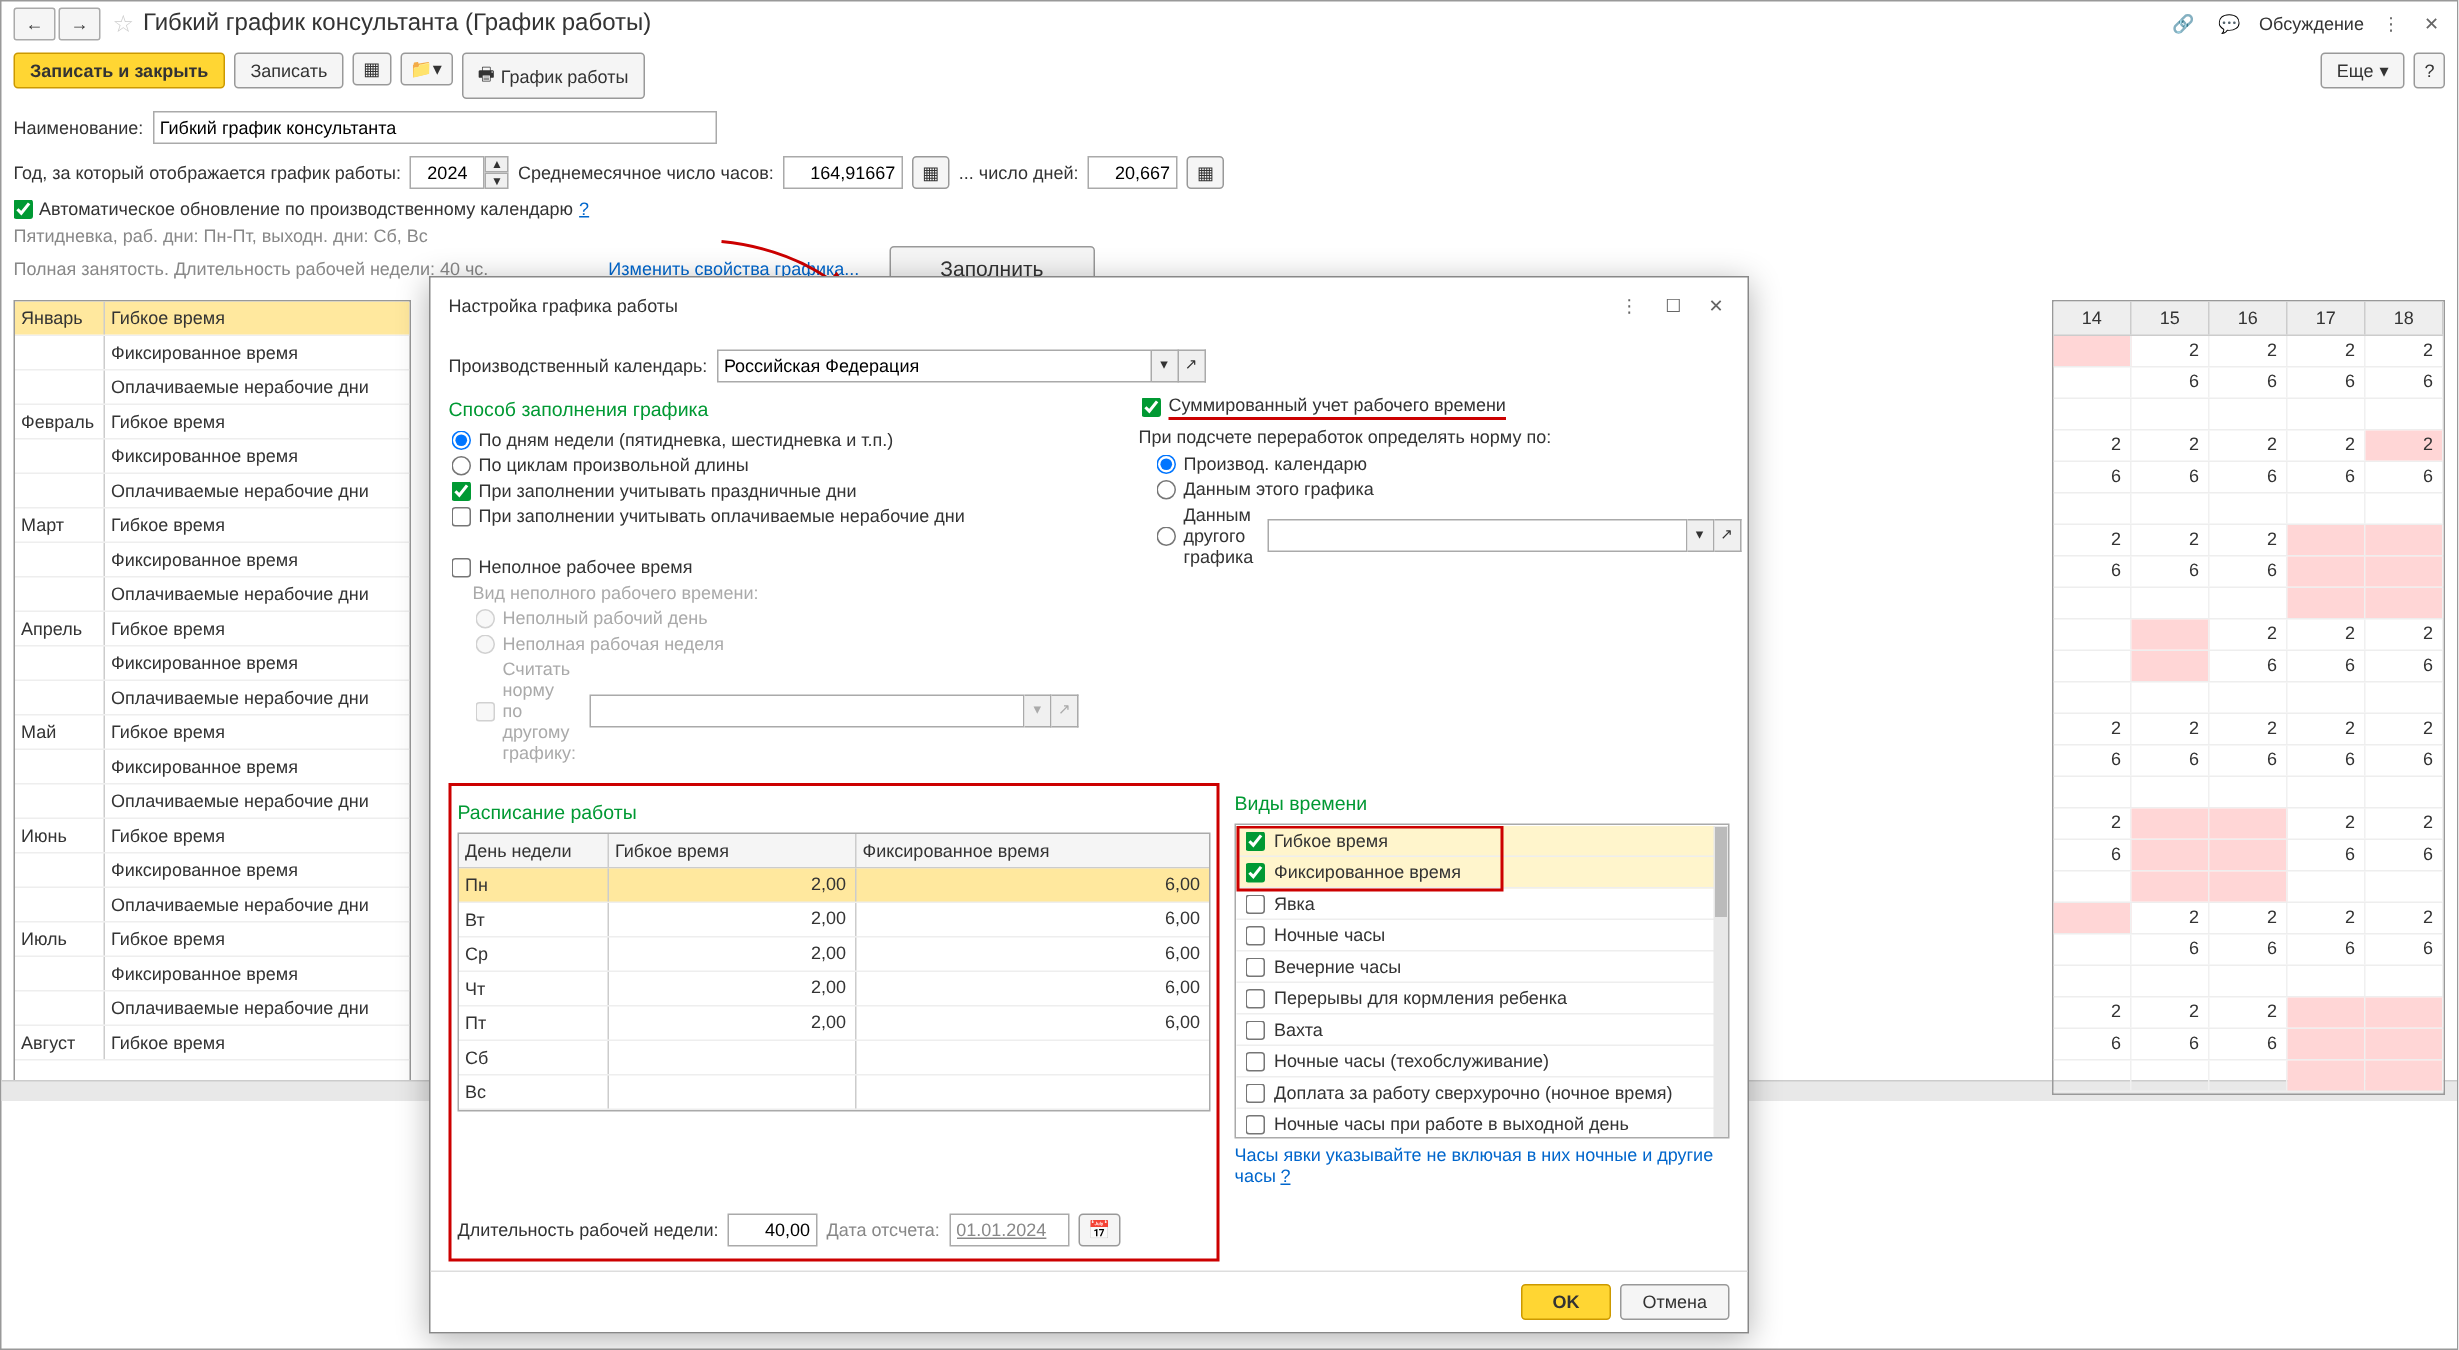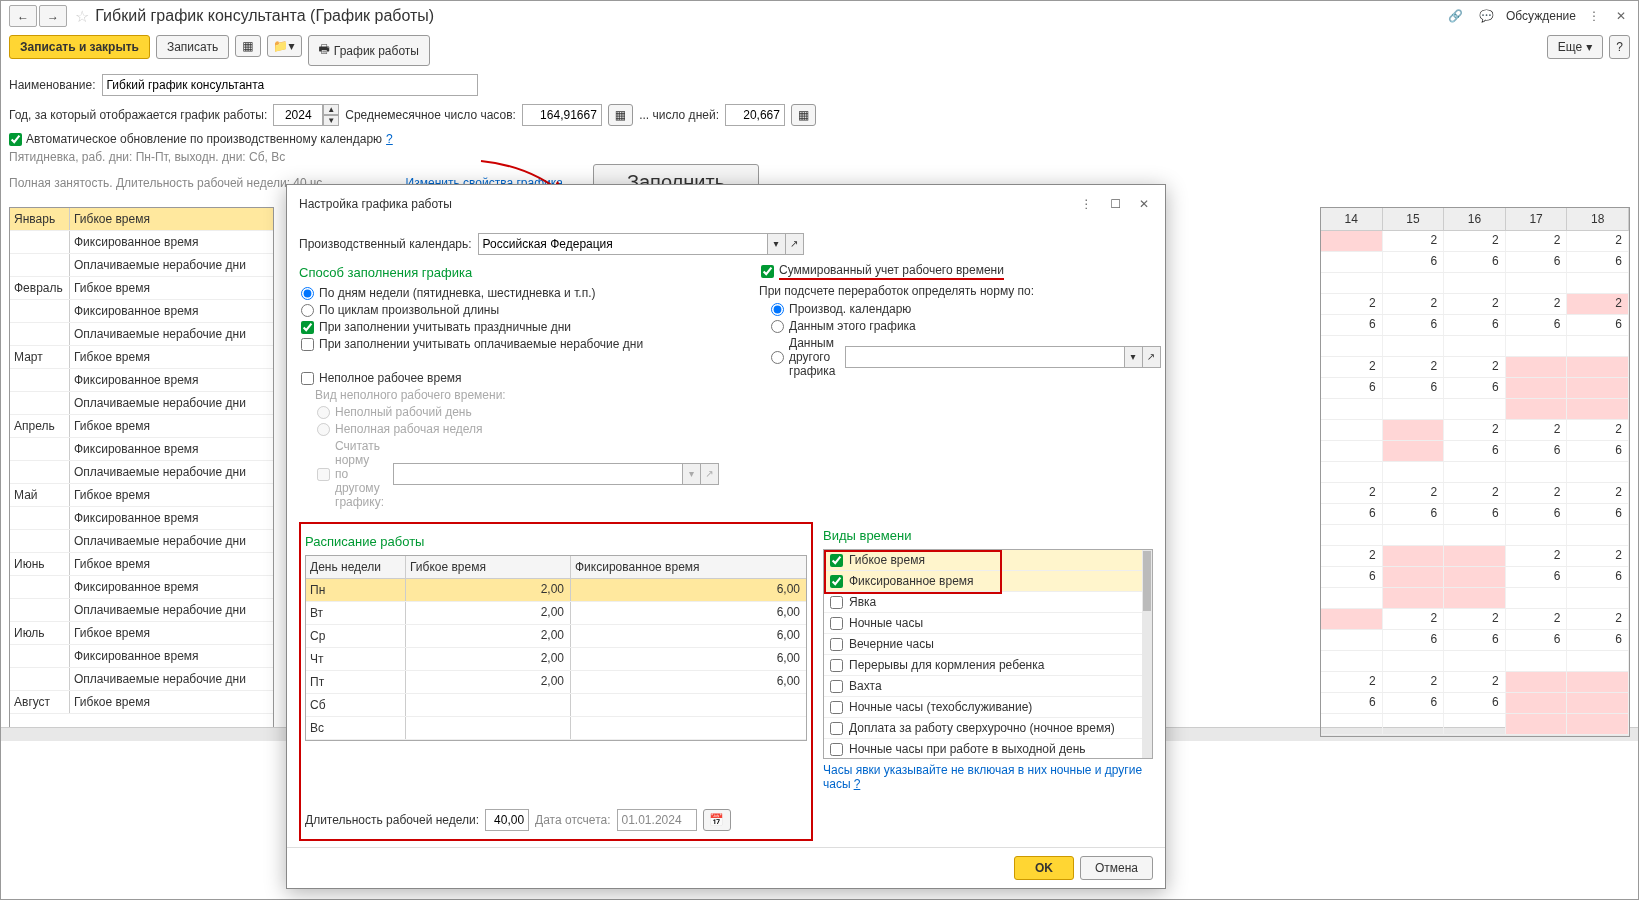--- a/index.html
+++ b/index.html
@@ -25,21 +25,21 @@
 .gray-text{color:#888}
 .link{color:#0066cc;text-decoration:underline;cursor:pointer}
 .link-red{border-bottom:2px solid #cc0000;padding-bottom:2px}
 .main-area{display:flex;position:relative}
 .left-table{border:1px solid #999;margin:4px 0 4px 8px;width:265px;height:530px;overflow:auto}
 .lt-header{display:flex;background:#eee;border-bottom:1px solid #ccc}
 .lt-col1{width:60px;padding:4px;border-right:1px solid #ccc}
 .lt-col2{flex:1;padding:4px}
 .lt-row{display:flex;border-bottom:1px solid #eee}
 .lt-row.sel .lt-col1,.lt-row.sel .lt-col2{background:#ffe89e}
-.right-grid{position:absolute;right:8px;top:4px;width:310px;border:1px solid #999;height:530px;overflow:hidden}
+.right-grid{position:absolute;right:8px;top:4px;width:262px;border:1px solid #999;height:530px;overflow:hidden}
 .rg-header{display:flex;background:#eee;border-bottom:1px solid #ccc}
 .rg-cell{width:62px;text-align:center;padding:4px;border-right:1px solid #ccc}
 .rg-row{display:flex;border-bottom:1px solid #eee;height:21px}
 .rg-val{width:62px;text-align:right;padding:2px 6px;border-right:1px solid #f0f0f0}
 .rg-pink{background:#ffd6d6}
 .dialog{position:absolute;left:285px;top:183px;width:880px;background:#fff;border:1px solid #888;box-shadow:0 4px 20px rgba(0,0,0,0.3);z-index:10}
 .dlg-title{display:flex;align-items:center;padding:8px 12px;font-size:15px}
 .dlg-title-right{margin-left:auto;display:flex;gap:10px}
 .dlg-body{padding:6px 12px}
 .dlg-row{display:flex;align-items:center;gap:6px;margin:4px 0}
@@ -130,21 +130,21 @@
   <input type="checkbox" checked="" class="cb-green" style="">
   <span>Автоматическое обновление по производственному календарю</span>
   <span class="link">?</span>
  </div>
 
  <div style="padding:2px 8px">
   <div class="gray-text">Пятидневка, раб. дни: Пн-Пт, выходн. дни: Сб, Вс</div>
   <div style="display:flex;align-items:center;gap:20px">
    <span class="gray-text">Полная занятость. Длительность рабочей недели: 40 чс.</span>
    <span style="margin-left:60px"><span class="link link-red">Изменить свойства графика...</span></span>
-   <span class="btn" style="padding:6px 33px;font-size:20px">Заполнить</span>
+   <span class="btn" style="padding:6px 33px;font-size:14px">Заполнить</span>
   </div>
  </div>
 
  <svg class="arrow-svg" width="120" height="60">
   <defs>
         <marker id="ah" markerWidth="10" markerHeight="10" refX="8" refY="3" orient="auto">
           <path d="M0,0 L0,6 L9,3 z" fill="#cc0000"></path>
         </marker>
       </defs>
   <path d="M10,5 Q60,10 95,40" stroke="#cc0000" stroke-width="2" fill="none" marker-end="url(#ah)"></path>
@@ -559,23 +559,23 @@
                 <div class="st-row">
                   <div class="st-c1">Вс</div>
                   <div class="st-c2 st-val"></div>
                   <div class="st-c3 st-val"></div>
                 </div>
               </div>
      </div>
      <div style="height:60px"></div>
      <div class="dlg-row" style="margin-top:8px">
       <span>Длительность рабочей недели:</span>
-      <input class="input" style="width: 44px; text-align: right;" value="40,00">
+      <input class="input" style="width: 60px; text-align: right;" value="40,00">
       <span class="gray-text">Дата отсчета:</span>
-      <input class="input gray-text" style="width: 80px;" value="01.01.2024">
+      <input class="input gray-text" style="width: 80px; text-decoration: underline;" value="01.01.2024">
       <span class="btn btn-small gray-text">📅</span>
      </div>
     </div>
     <div style="width:330px">
      <div class="green-head">Виды времени</div>
      <div class="types-box">
       <div class="red-box-types"></div>
       <div id="types-body">
                 <div class="tb-row checked">
                   <input type="checkbox" class="cb-green" checked="" style="">

